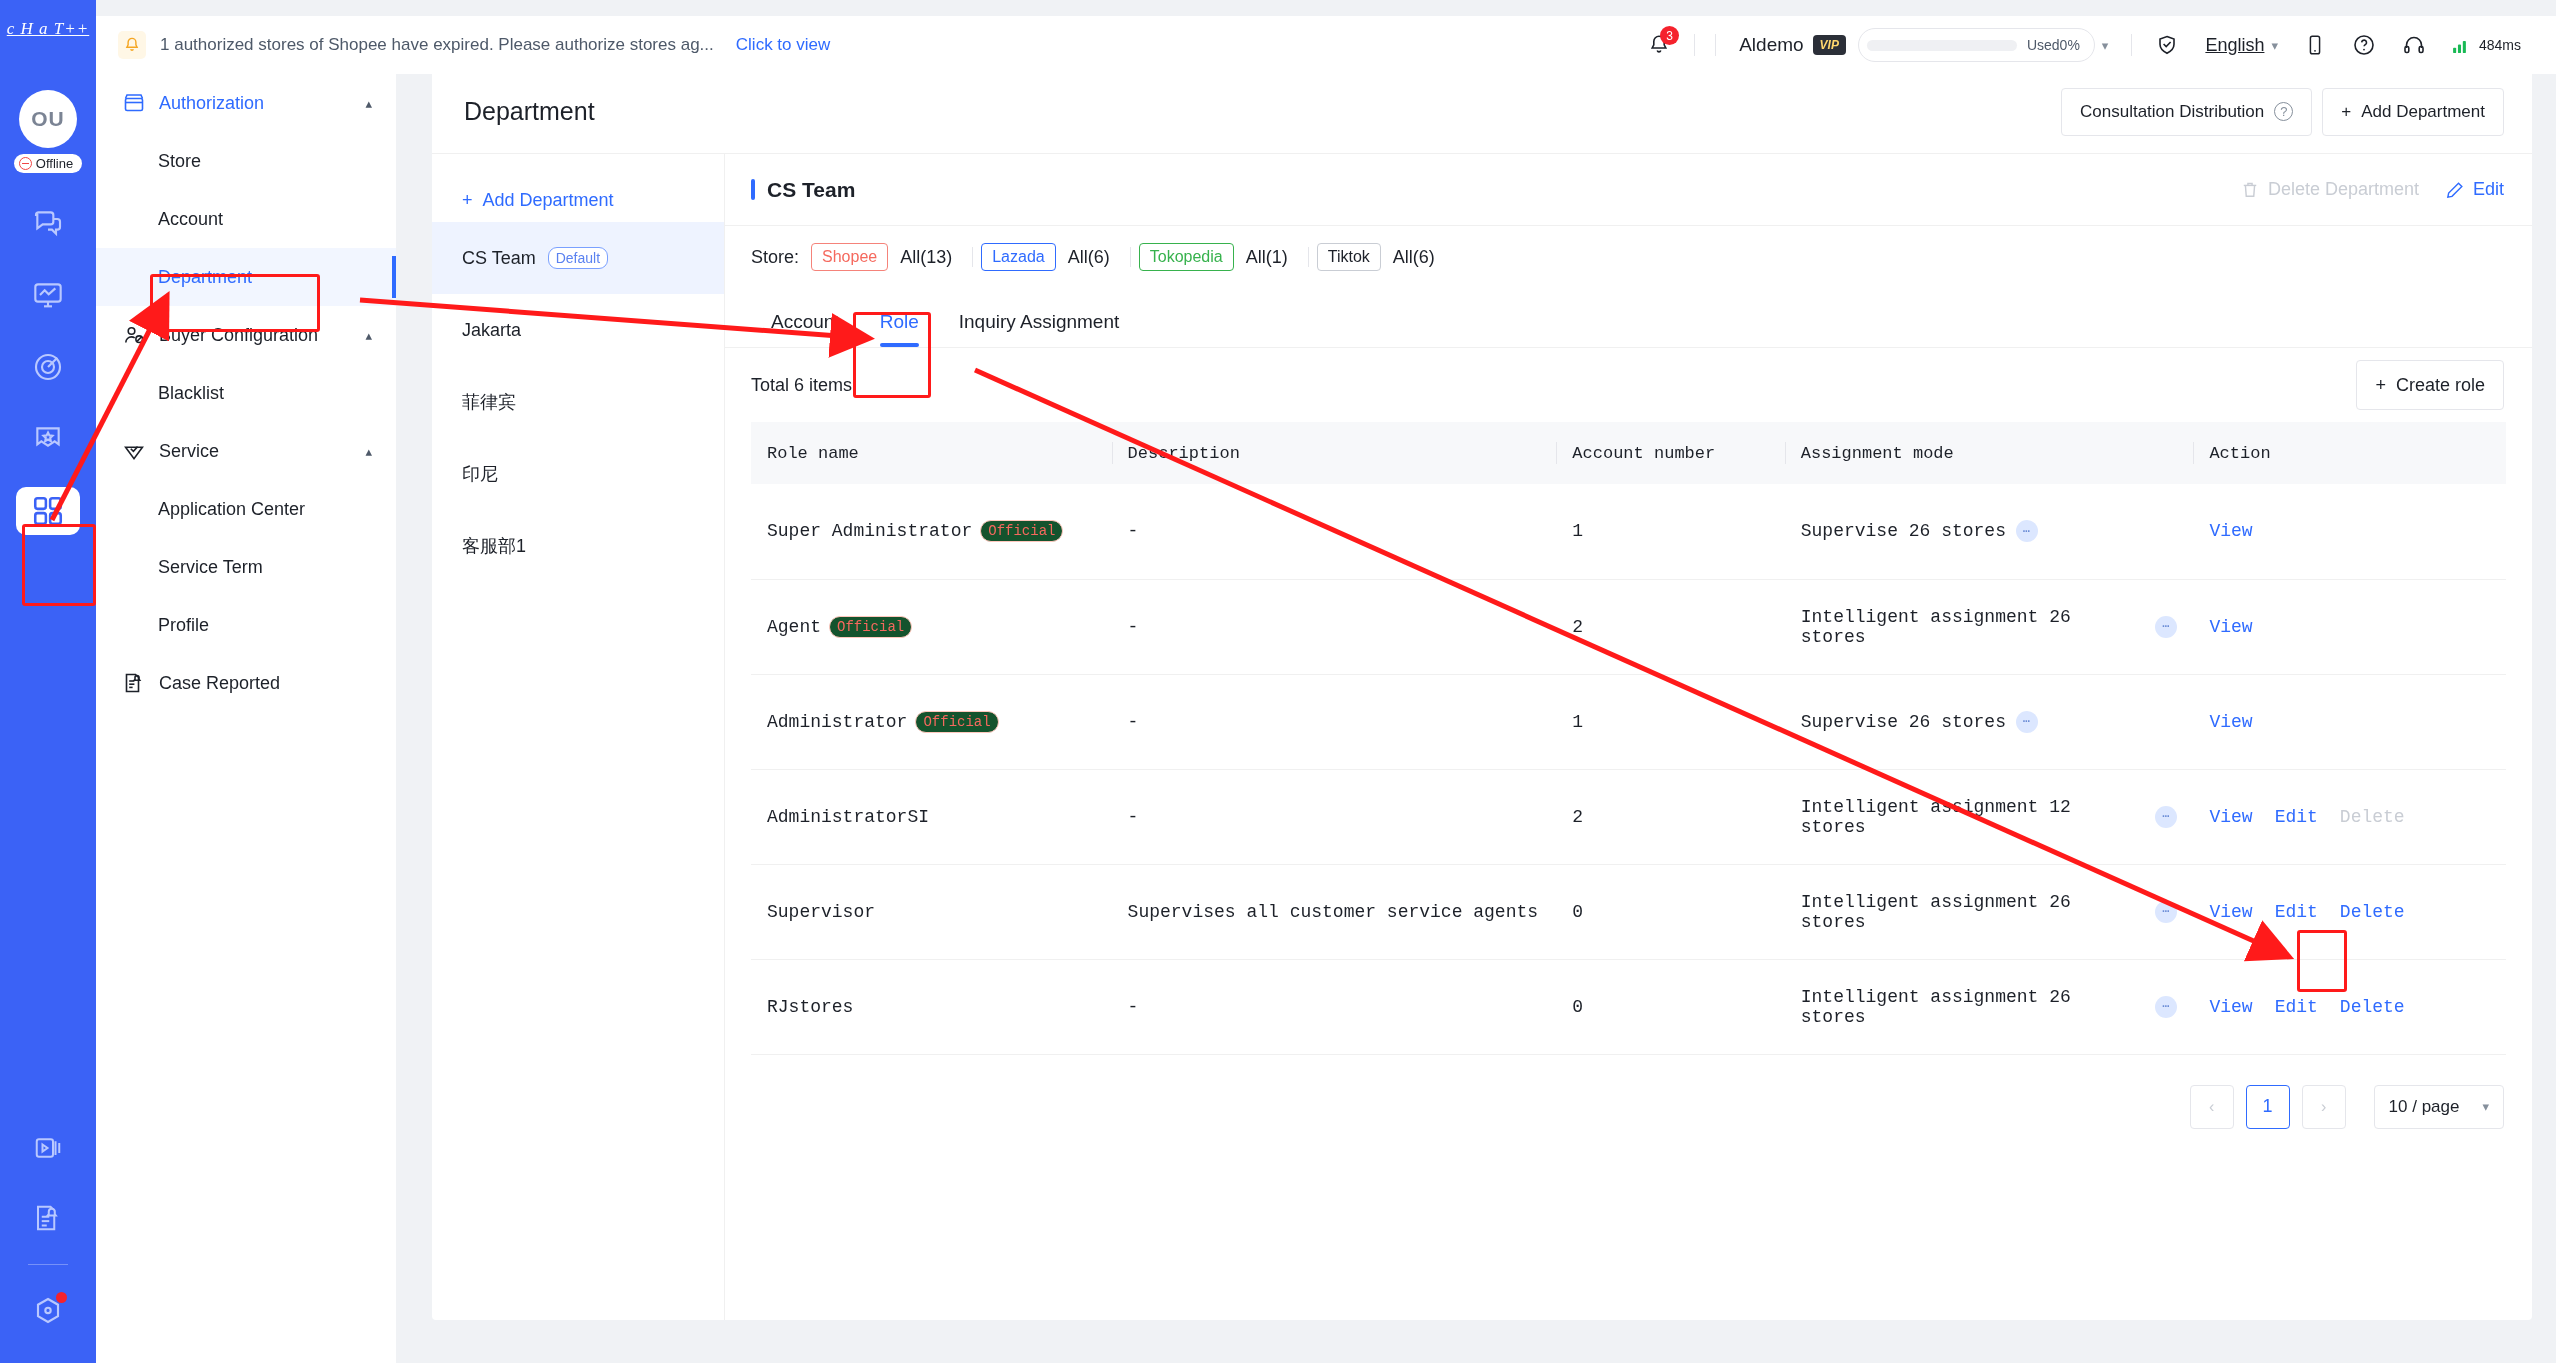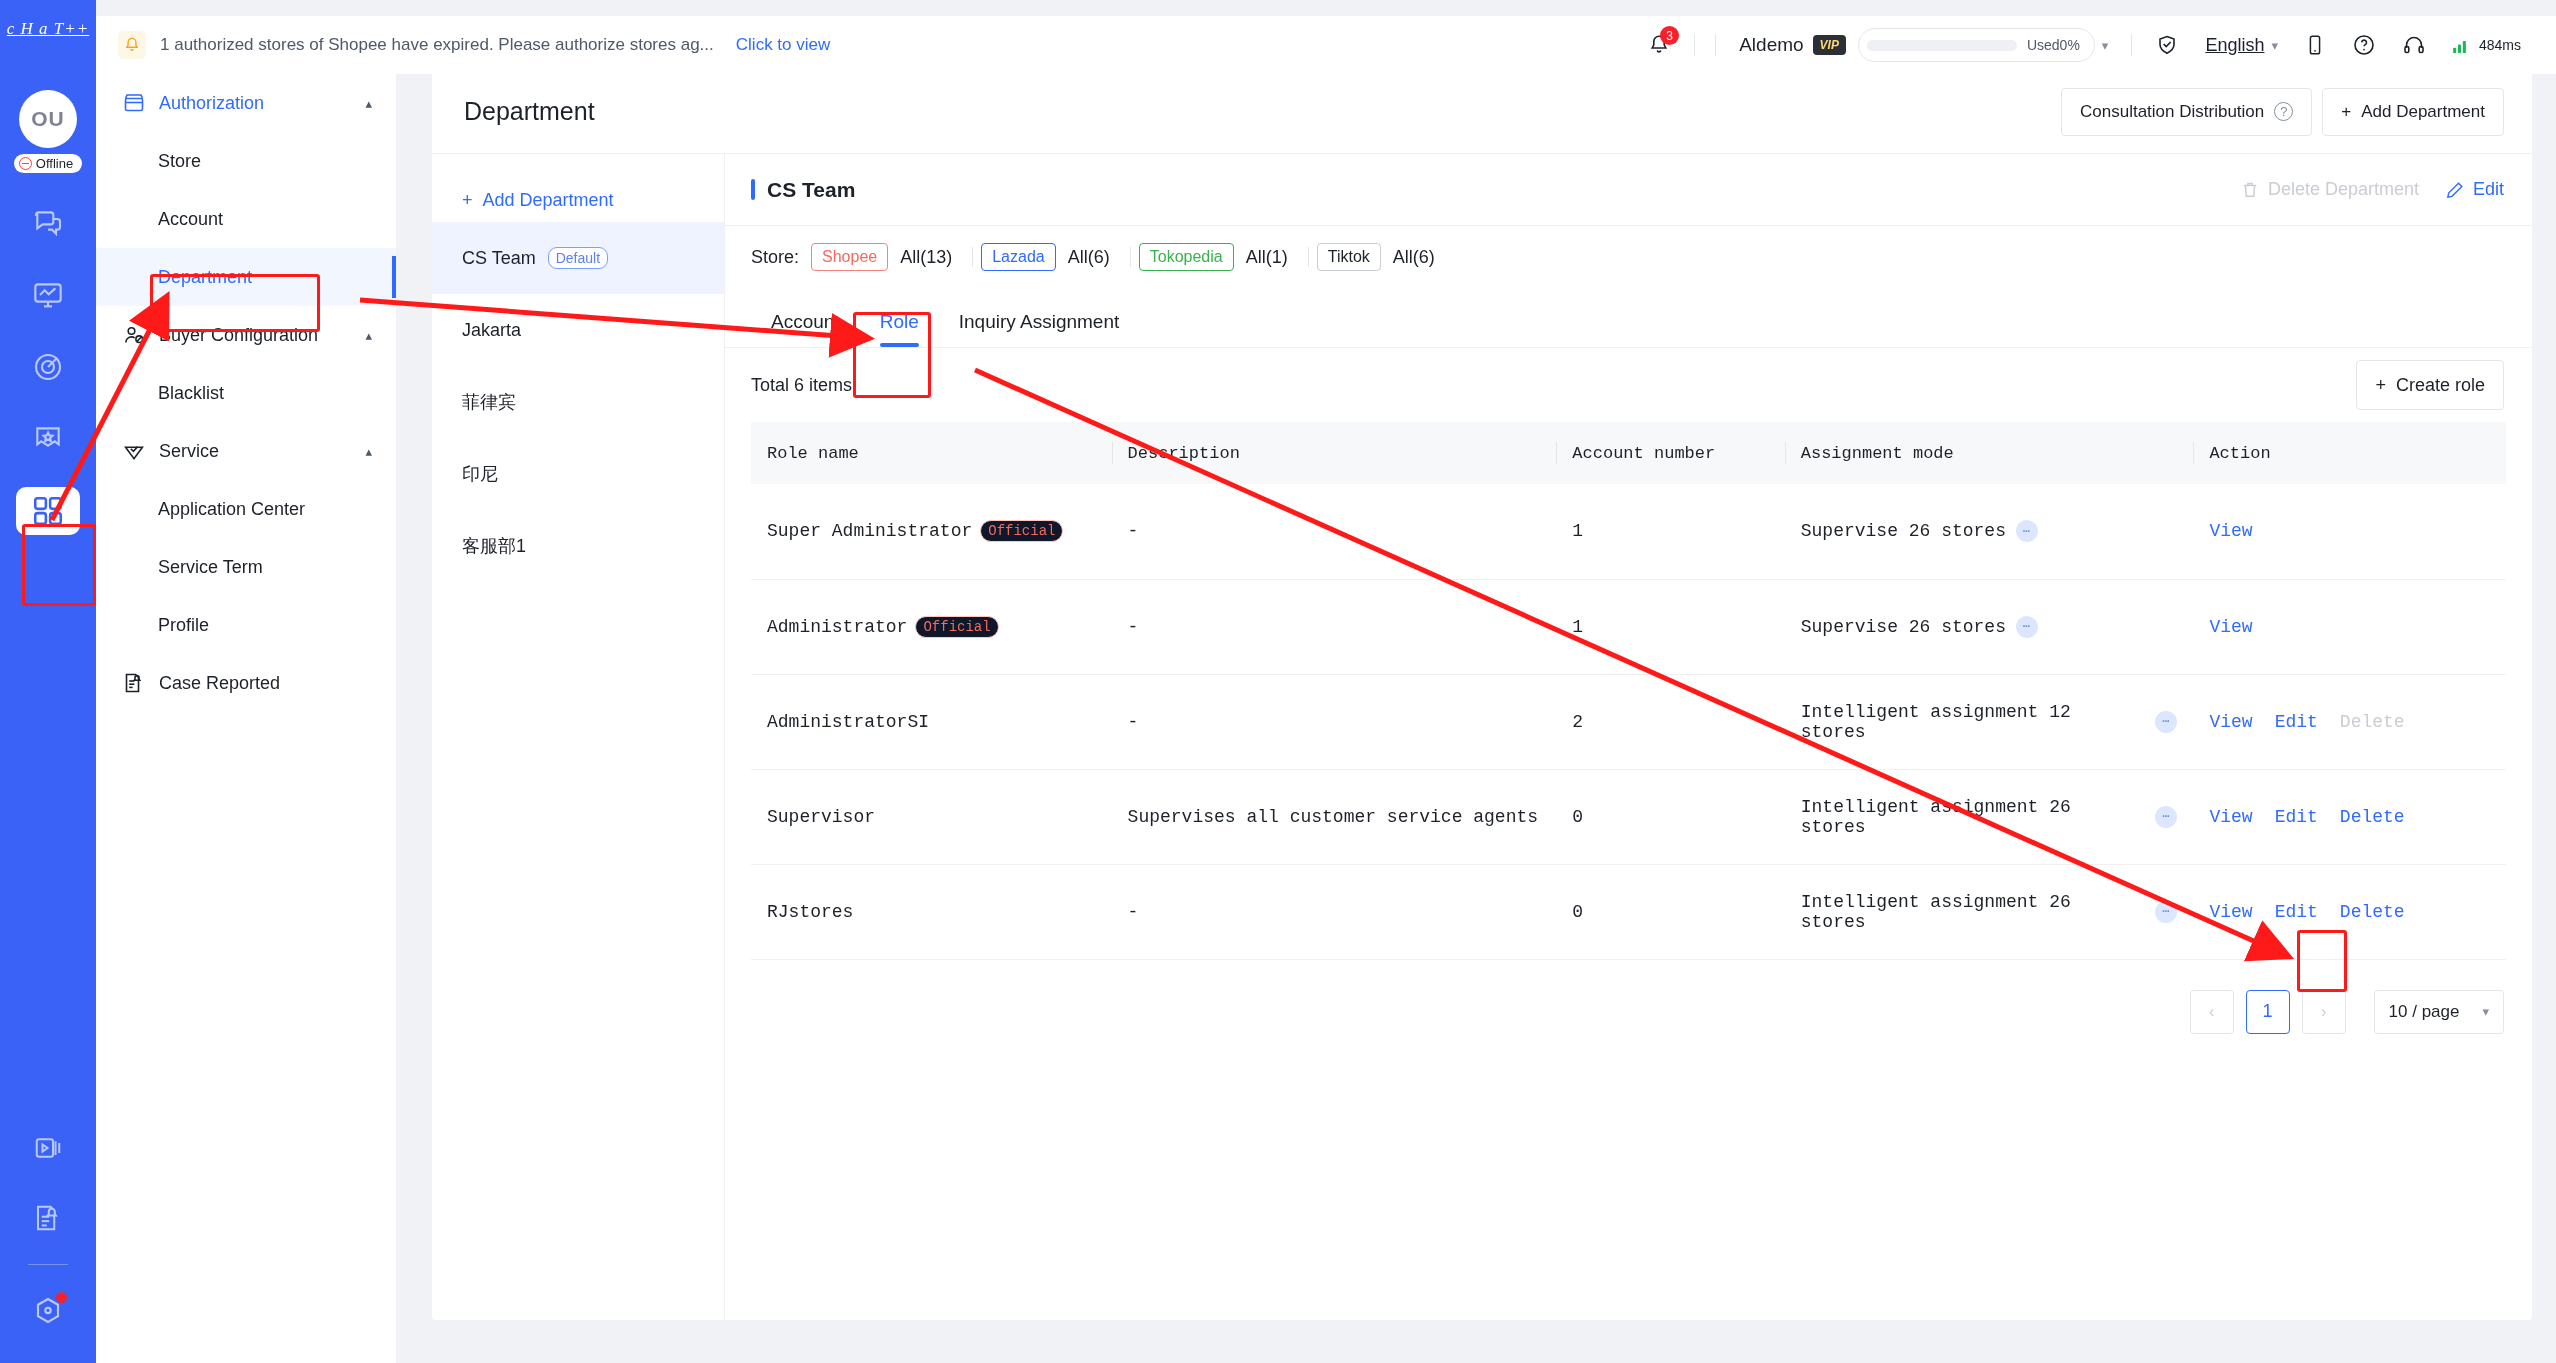--- a/index.html
+++ b/index.html
@@ -175,21 +175,21 @@
   thead th {
     background: #f7f8fa; height: 62px; text-align: left; font-size: 17px;
     color: #1d2129; font-weight: 400; padding: 0 16px; position: relative;
   }
   thead th + th::before { content: ''; position: absolute; left: 0; top: 20px; bottom: 20px;
     width: 1px; background: #e5e6eb; }
   .tbl-wrap { padding: 0 26px; }
   tbody td { height: 95px; font-size: 18px; color: #1d2129; padding: 0 16px;
     border-bottom: 1px solid #f0f0f0; vertical-align: middle; }
   .cell-role { display: flex; align-items: center; gap: 8px; }
-  .tag-official { background: #0f172a; color: #f5695e; border: 1px solid #ffc7bd;
+  .tag-official { background: #14532d; color: #f5695e; border: 1px solid #ffc7bd;
     font-size: 14px; border-radius: 11px; padding: 2px 7px; }
   .cell-mode { display: flex; align-items: center; gap: 10px; }
   .dots {
     width: 22px; height: 22px; border-radius: 50%; background: #dce7ff;
     display: inline-flex; align-items: center; justify-content: center;
     color: #6b8cd6; font-size: 12px; letter-spacing: 1px; cursor: pointer;
   }
   .acts { display: flex; align-items: center; gap: 22px; }
   .act { font-size: 18px; color: #2f6bff; cursor: pointer; }
   .act.dis { color: #c9cdd4; cursor: not-allowed; }
@@ -555,20 +555,41 @@
                 </td>
                 <td>
                   <span class="acts">
                     <span class="act">View</span>
                   </span>
                 </td>
               </tr>
               <tr>
                 <td>
                   <span class="cell-role">
+                    <span>Agent</span>
+                    <span class="tag-official">Official</span>
+                  </span>
+                </td>
+                <td>-</td>
+                <td>2</td>
+                <td>
+                  <span class="cell-mode">
+                    <span>Intelligent assignment 26 stores</span>
+                    <span class="dots">⋯</span>
+                  </span>
+                </td>
+                <td>
+                  <span class="acts">
+                    <span class="act">View</span>
+                  </span>
+                </td>
+              </tr>
+              <tr>
+                <td>
+                  <span class="cell-role">
                     <span>Administrator</span>
                     <span class="tag-official">Official</span>
                   </span>
                 </td>
                 <td>-</td>
                 <td>1</td>
                 <td>
                   <span class="cell-mode">
                     <span>Supervise 26 stores</span>
                     <span class="dots">⋯</span>

